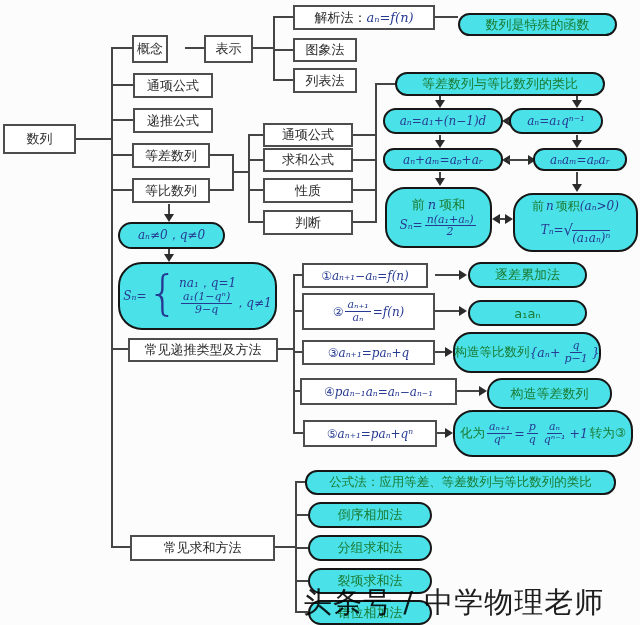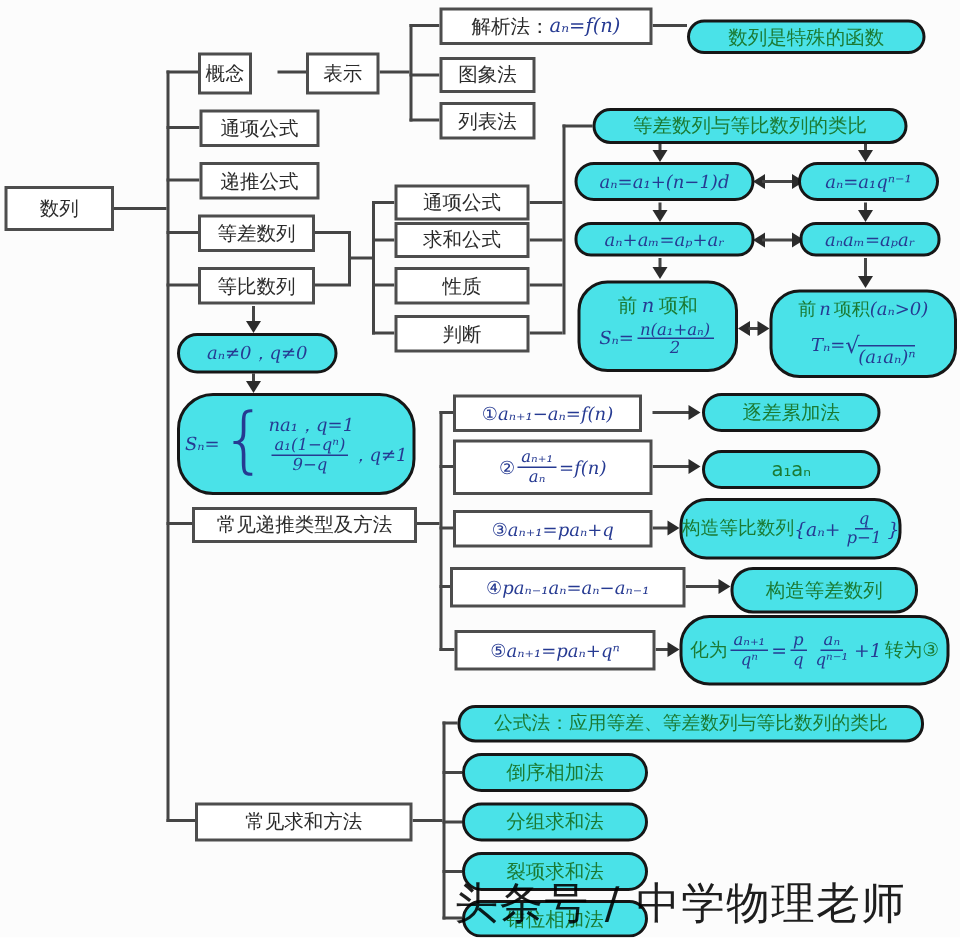--- a/index.html
+++ b/index.html
@@ -173,21 +173,21 @@
   <div class="box" style="left:263px;top:210px;width:90px;height:25px">
     <span>判断</span>
   </div>
 
   <div class="pill" style="left:395px;top:72px;width:210px;height:24px;border-radius:12px">
     <span>等差数列与等比数列的类比</span>
   </div>
   <div class="pill" style="left:383px;top:108px;width:120px;height:26px">
     <span class="m small">aₙ=a₁+(n−1)d</span>
   </div>
-  <div class="pill" style="left:532px;top:108px;width:94px;height:26px">
+  <div class="pill" style="left:509px;top:108px;width:94px;height:26px">
     <span class="m small">aₙ=a₁qⁿ⁻¹</span>
   </div>
   <div class="pill" style="left:383px;top:148px;width:120px;height:23px;border-radius:11px">
     <span class="m small">aₙ+aₘ=aₚ+aᵣ</span>
   </div>
   <div class="pill" style="left:533px;top:148px;width:94px;height:23px;border-radius:11px">
     <span class="m small">aₙaₘ=aₚaᵣ</span>
   </div>
   <div class="pill col" style="left:385px;top:187px;width:107px;height:61px;border-radius:20px">
     <div class="row">

